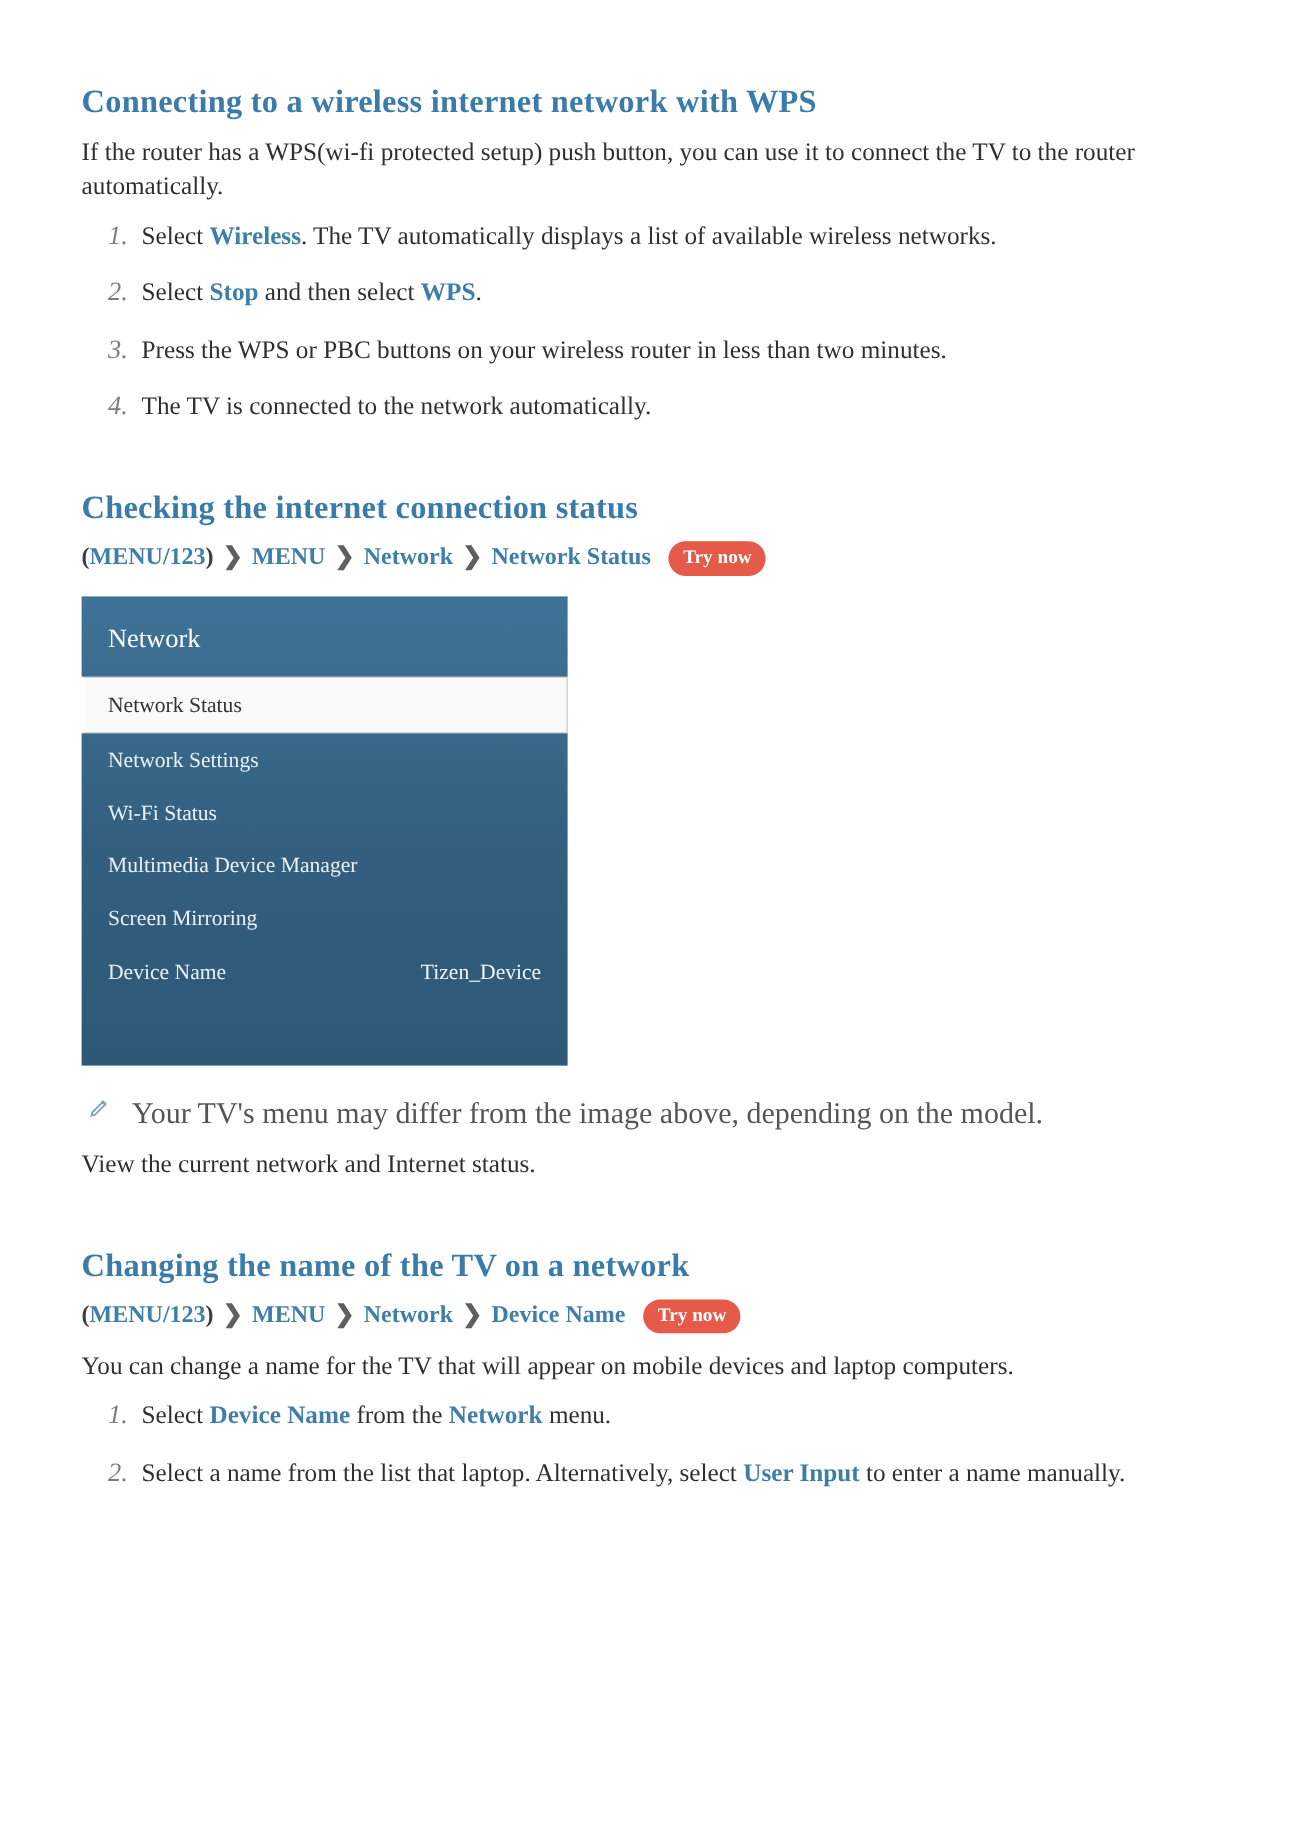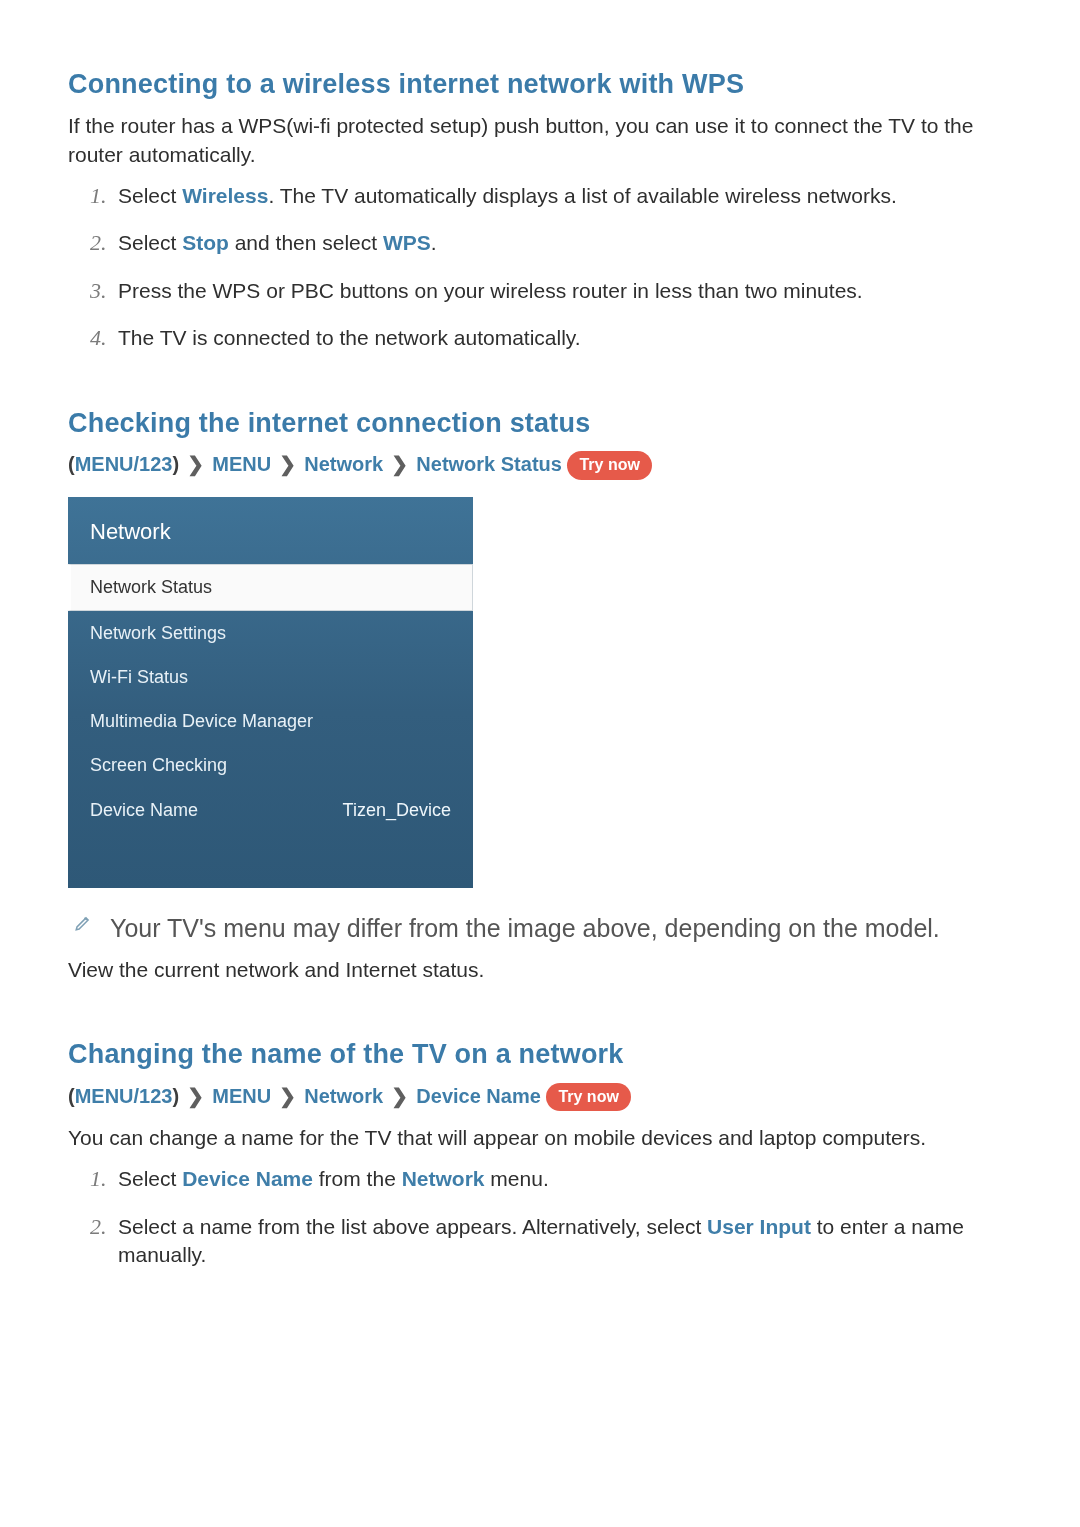--- a/index.html
+++ b/index.html
@@ -20,20 +20,21 @@
   body{
     width:1080px;
     background:#fff;
     font-family:"Segoe UI",Arial,Helvetica,sans-serif;
     color:var(--text);
     font-size:21px;
     line-height:1.35;
   }
   .page{
     padding:56px 68px 60px 68px;
+    font-family:Liberation Serif, serif;
   }
   h2{
     margin:14px 0 10px 0;
     font-size:27px;
     font-weight:600;
     color:var(--blue);
     letter-spacing:0.2px;
   }
   h2.first{margin-top:10px;}
   .section + .section{margin-top:52px;}
@@ -52,21 +53,21 @@
     font-weight:700;
   }
   .pill{
     display:inline-block;
     background:var(--pill);
     color:var(--pillText);
     border-radius:999px;
     font-size:16px;
     font-weight:600;
     padding:3px 12px 4px 12px;
-    margin-left:0;
+    margin-left:10px;
     position:relative;
     top:-1px;
   }
   p.body{margin:10px 0 10px 0;color:#2f2f2f;}
   ol{margin:8px 0 0 0;padding:0 0 0 44px;}
   ol li{
     padding:0 0 0 6px;
     margin:12px 0 18px 0;
     color:#2f2f2f;
   }
@@ -163,21 +164,21 @@
         <div class="menuItem">
           <span>Network Settings</span>
         </div>
         <div class="menuItem">
           <span>Wi-Fi Status</span>
         </div>
         <div class="menuItem">
           <span>Multimedia Device Manager</span>
         </div>
         <div class="menuItem">
-          <span>Screen Checking</span>
+          <span>Screen Mirroring</span>
         </div>
         <div class="menuItem">
           <span>Device Name</span>
           <span class="val">Tizen_Device</span>
         </div>
       </div>
     </div>
 
     <div class="noteRow">
       <span class="noteIcon">
@@ -202,18 +203,18 @@
       <span class="sep">❯</span>
       <span class="lnk">Device Name</span>
       <span class="pill">Try now</span>
     </div>
     <p class="body">You can change a name for the TV that will appear on mobile devices and laptop computers.</p>
     <ol>
       <li>
         <span>Select </span><span class="lnk">Device Name</span><span> from the </span><span class="lnk">Network</span><span> menu.</span>
       </li>
       <li>
-        <span>Select a name from the list above appears. Alternatively, select </span><span class="lnk">User Input</span><span> to enter a name manually.</span>
+        <span>Select a name from the list that laptop. Alternatively, select </span><span class="lnk">User Input</span><span> to enter a name manually.</span>
       </li>
     </ol>
   </div>
 
 </div>
 
 </body></html>

